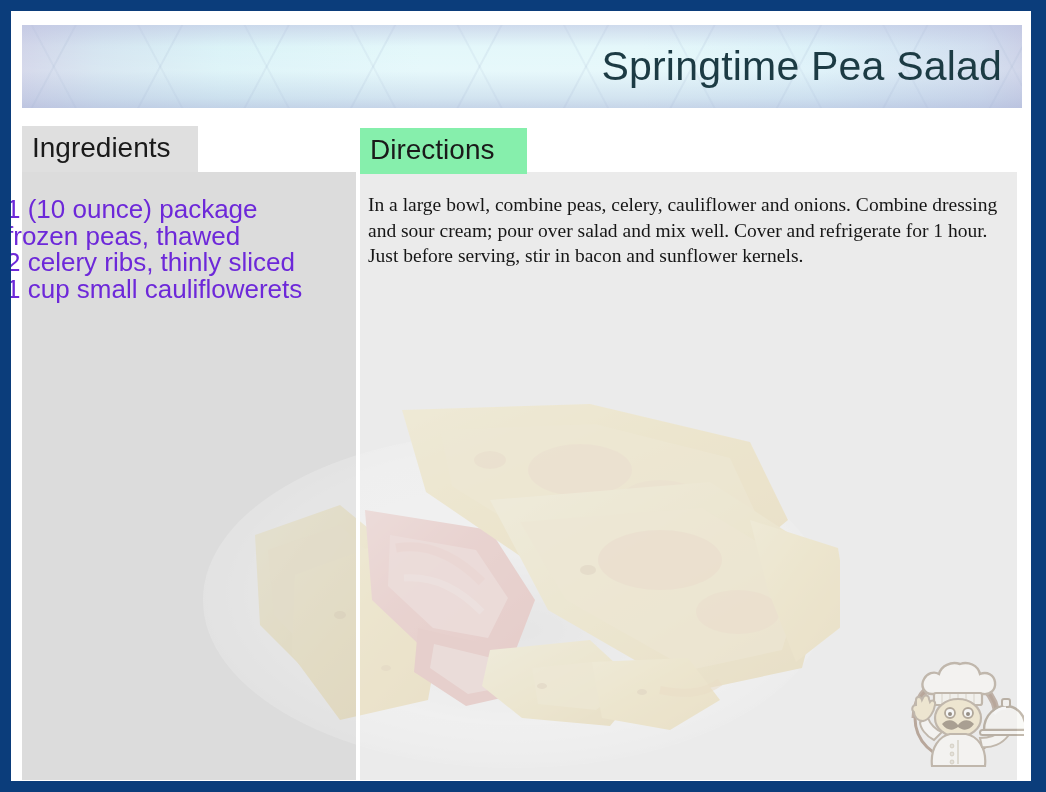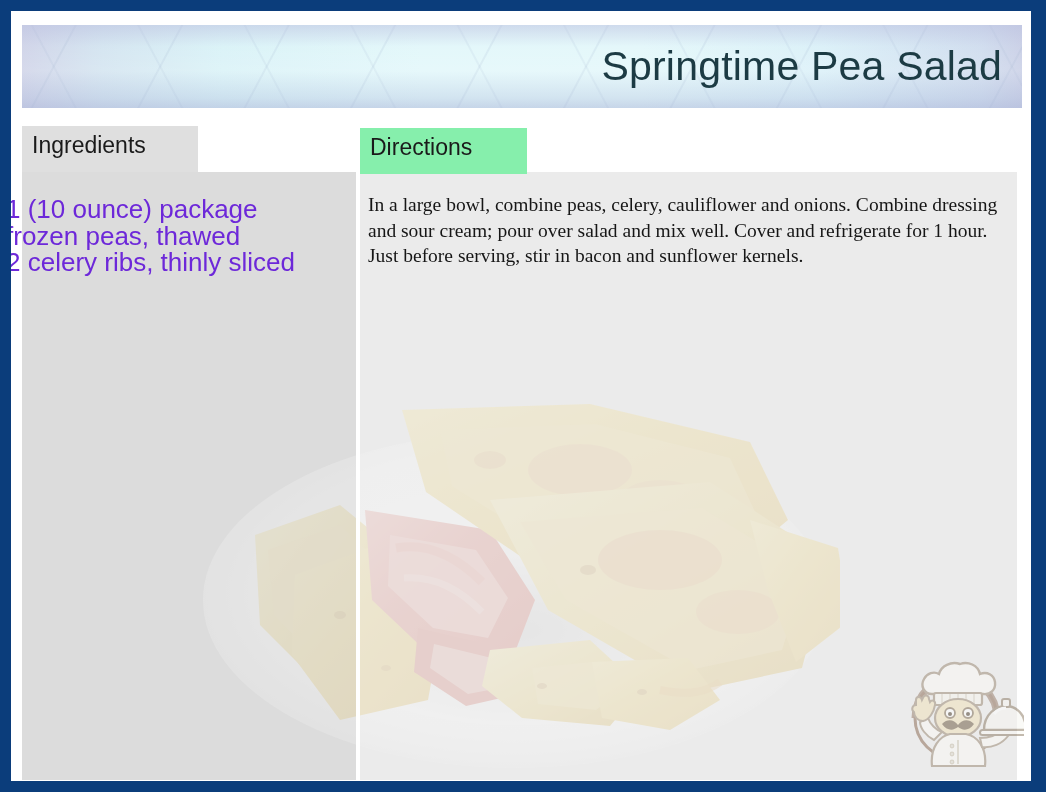--- a/index.html
+++ b/index.html
@@ -84,21 +84,21 @@
     color: #1c3b44;
     letter-spacing: 0.2px;
     white-space: nowrap;
     z-index: 2;
   }
 
   
   .tab {
     position: absolute;
     z-index: 12;
-    font-size: 23px;
+    font-size: 28px;
     color: #1a1a1a;
     padding: 6px 22px 8px 10px;
     box-sizing: border-box;
     white-space: nowrap;
   }
   .tab-ingredients {
     left: 22px;
     top: 126px;
     width: 176px;
     height: 46px;
@@ -302,20 +302,21 @@
   <div class="panel-gap"></div>
   <div class="tab-gap-ing"></div>
   <div class="tab-gap-dir"></div>
 
   <div class="tab tab-ingredients">Ingredients</div>
   <div class="tab tab-directions">Directions</div>
 
   <div class="ingredients-body">
     <div class="ing-line">1 (10 ounce) package frozen peas, thawed</div>
     <div class="ing-line">2 celery ribs, thinly sliced</div>
+    <div class="ing-line">1 cup small cauliflowerets</div>
   </div>
 
   <div class="directions-body">In a large bowl, combine peas, celery, cauliflower and onions. Combine dressing and sour cream; pour over salad and mix well. Cover and refrigerate for 1 hour. Just before serving, stir in bacon and sunflower kernels.</div>
 
   <div class="chef-logo">
     <svg viewBox="0 0 126 126" xmlns="http://www.w3.org/2000/svg">
       <g fill="none" stroke="#8a6a53" stroke-width="3">
         <circle cx="58" cy="70" r="41"></circle>
       </g>
       <path d="M17 70 a41 41 0 0 1 82 0" fill="none" stroke="#8a6a53" stroke-width="7" opacity="0.85"></path>

